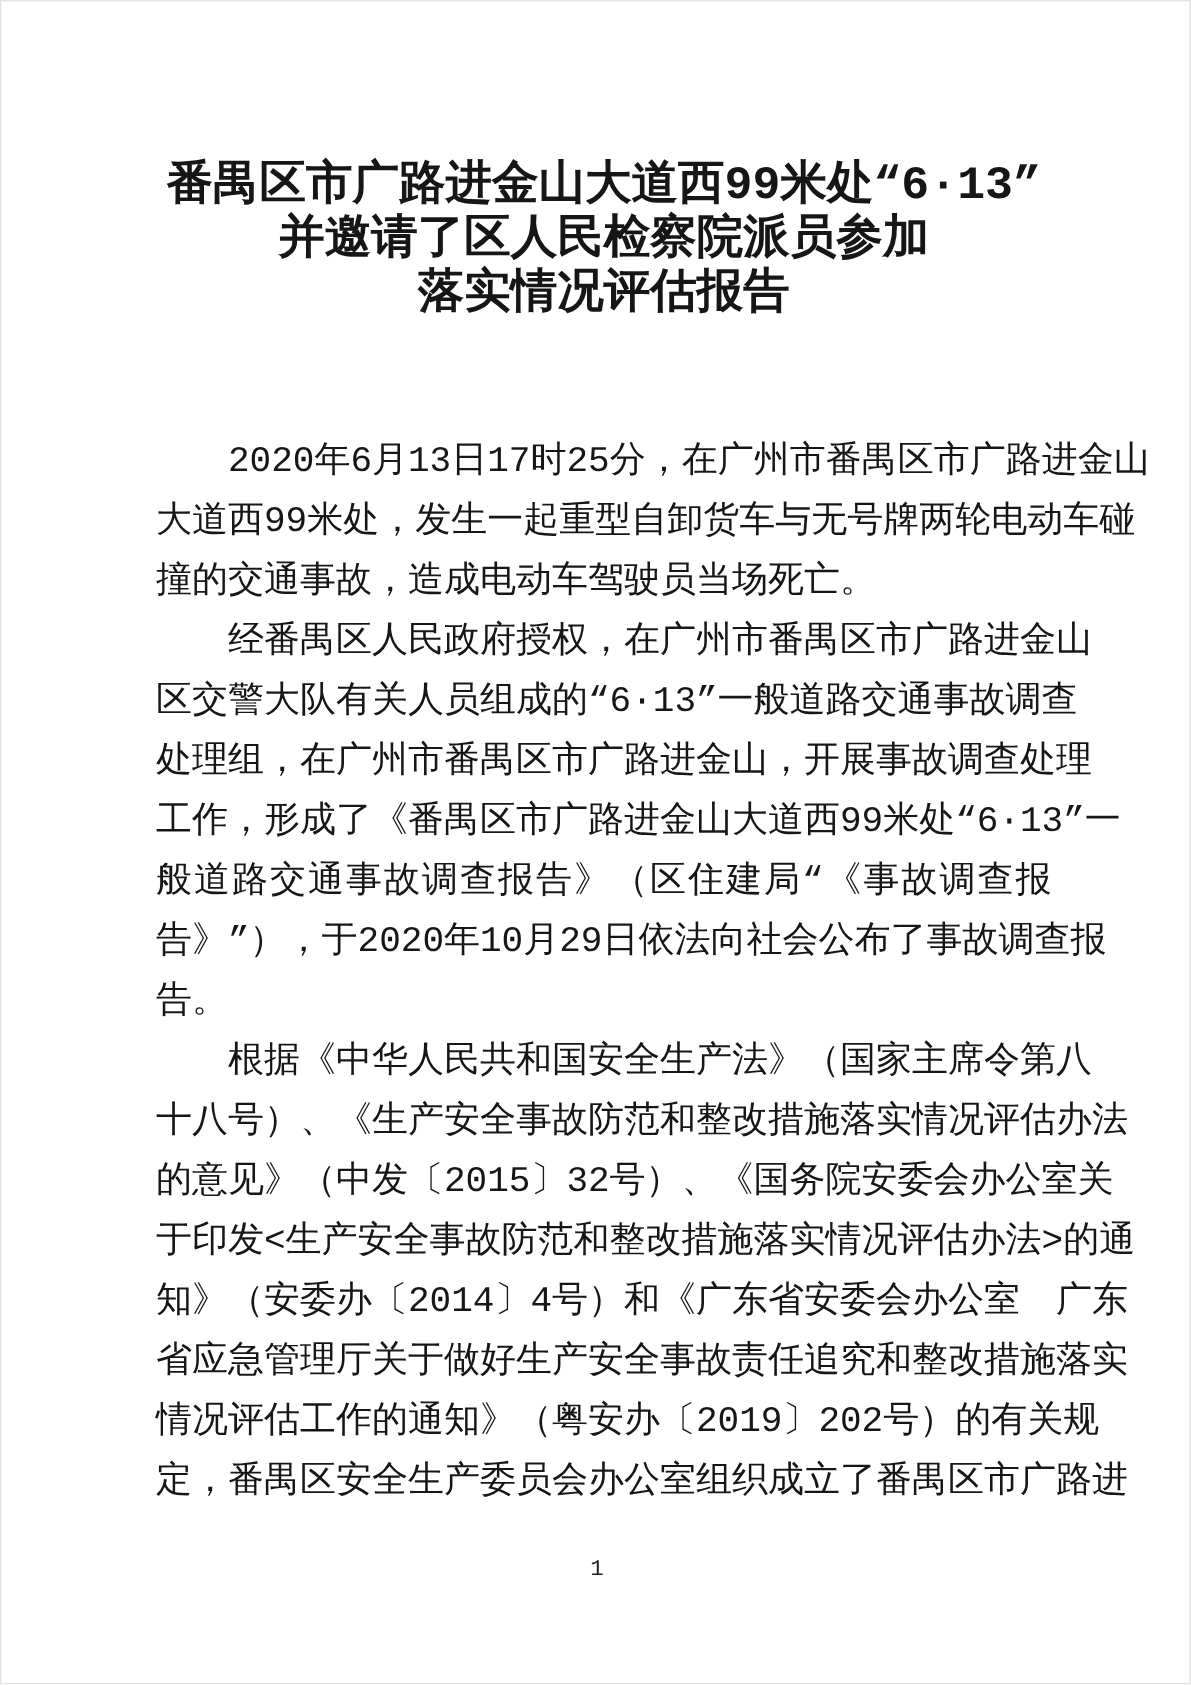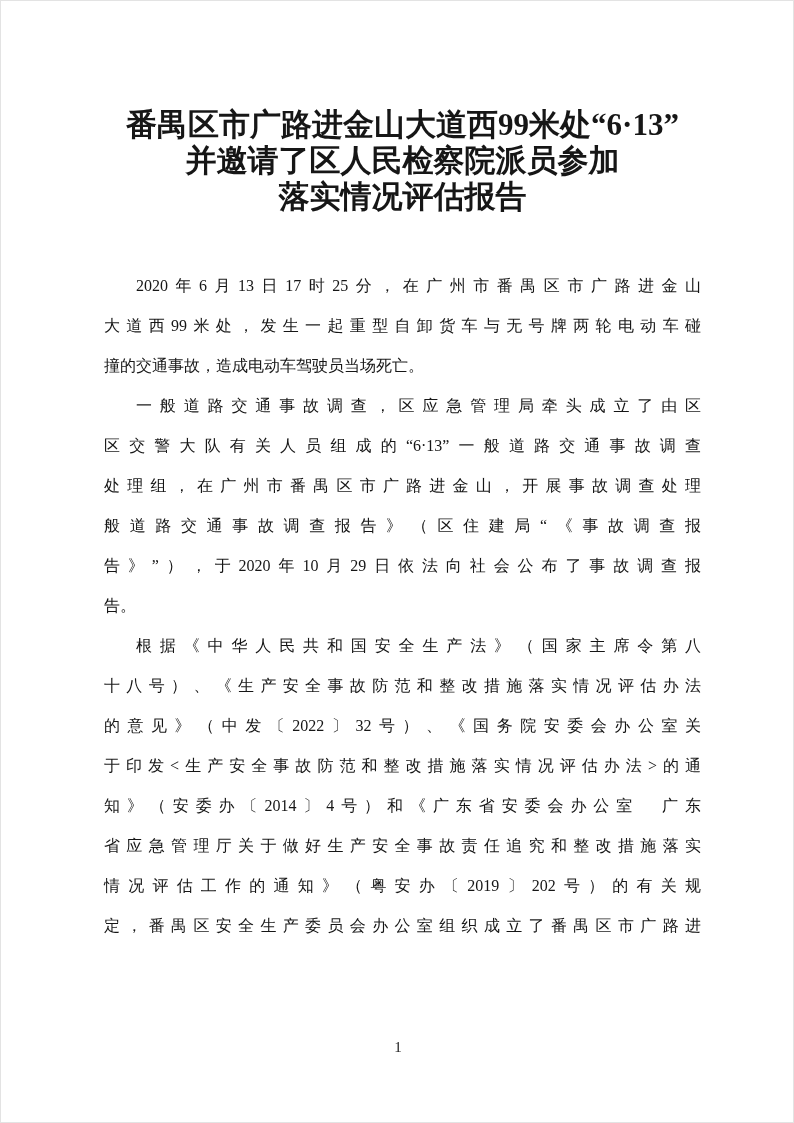--- a/index.html
+++ b/index.html
@@ -7,42 +7,42 @@
     padding: 0;
     background: #ffffff;
   }
   .page {
     position: relative;
     width: 794px;
     height: 1123px;
     background: #ffffff;
     box-sizing: border-box;
     border: 1px solid #e3e3e3;
-    font-family: Liberation Serif, serif;
+    font-family: Liberation Mono, monospace;
     color: #161616;
     overflow: hidden;
   }
   .title-block {
     padding-top: 106px;
     margin-left: 103px;
     width: 597px;
     text-align: center;
   }
   .title-line {
     font-size: 31px;
     line-height: 36px;
     font-weight: bold;
     letter-spacing: 0px;
     white-space: nowrap;
   }
   .doc-body {
-    margin-top: 51px;
+    margin-top: 74px;
     margin-left: 103px;
     width: 597px;
-    font-size: 16px;
+    font-size: 24px;
   }
   .paragraph {
     margin: 0;
   }
   .body-line {
     height: 40px;
     line-height: 40px;
     text-align: justify;
     text-align-last: justify;
     text-justify: inter-character;
@@ -77,31 +77,32 @@
     <div class="title-line">落实情况评估报告</div>
   </div>
 
   <div class="doc-body">
       <div class="paragraph">
         <div class="body-line first-line">2020年6月13日17时25分，在广州市番禺区市广路进金山</div>
         <div class="body-line">大道西99米处，发生一起重型自卸货车与无号牌两轮电动车碰</div>
         <div class="body-line last-line">撞的交通事故，造成电动车驾驶员当场死亡。</div>
       </div>
       <div class="paragraph">
-        <div class="body-line first-line">一般道路交通事故调查，区应急管理局牵头成立了由区</div>
+        <div class="body-line first-line">经番禺区人民政府授权，在广州市番禺区市广路进金山</div>
         <div class="body-line">区交警大队有关人员组成的“6·13”一般道路交通事故调查</div>
         <div class="body-line">处理组，在广州市番禺区市广路进金山，开展事故调查处理</div>
+        <div class="body-line">工作，形成了《番禺区市广路进金山大道西99米处“6·13”一</div>
         <div class="body-line">般道路交通事故调查报告》（区住建局“《事故调查报</div>
         <div class="body-line">告》”），于2020年10月29日依法向社会公布了事故调查报</div>
         <div class="body-line last-line">告。</div>
       </div>
       <div class="paragraph">
         <div class="body-line first-line">根据《中华人民共和国安全生产法》（国家主席令第八</div>
         <div class="body-line">十八号）、《生产安全事故防范和整改措施落实情况评估办法</div>
-        <div class="body-line">的意见》（中发〔2022〕32号）、《国务院安委会办公室关</div>
+        <div class="body-line">的意见》（中发〔2015〕32号）、《国务院安委会办公室关</div>
         <div class="body-line">于印发&lt;生产安全事故防范和整改措施落实情况评估办法&gt;的通</div>
         <div class="body-line">知》（安委办〔2014〕4号）和《广东省安委会办公室　广东</div>
         <div class="body-line">省应急管理厅关于做好生产安全事故责任追究和整改措施落实</div>
         <div class="body-line">情况评估工作的通知》（粤安办〔2019〕202号）的有关规</div>
         <div class="body-line">定，番禺区安全生产委员会办公室组织成立了番禺区市广路进</div>
       </div>
     </div>
 
   <div class="page-number">1</div>
 

